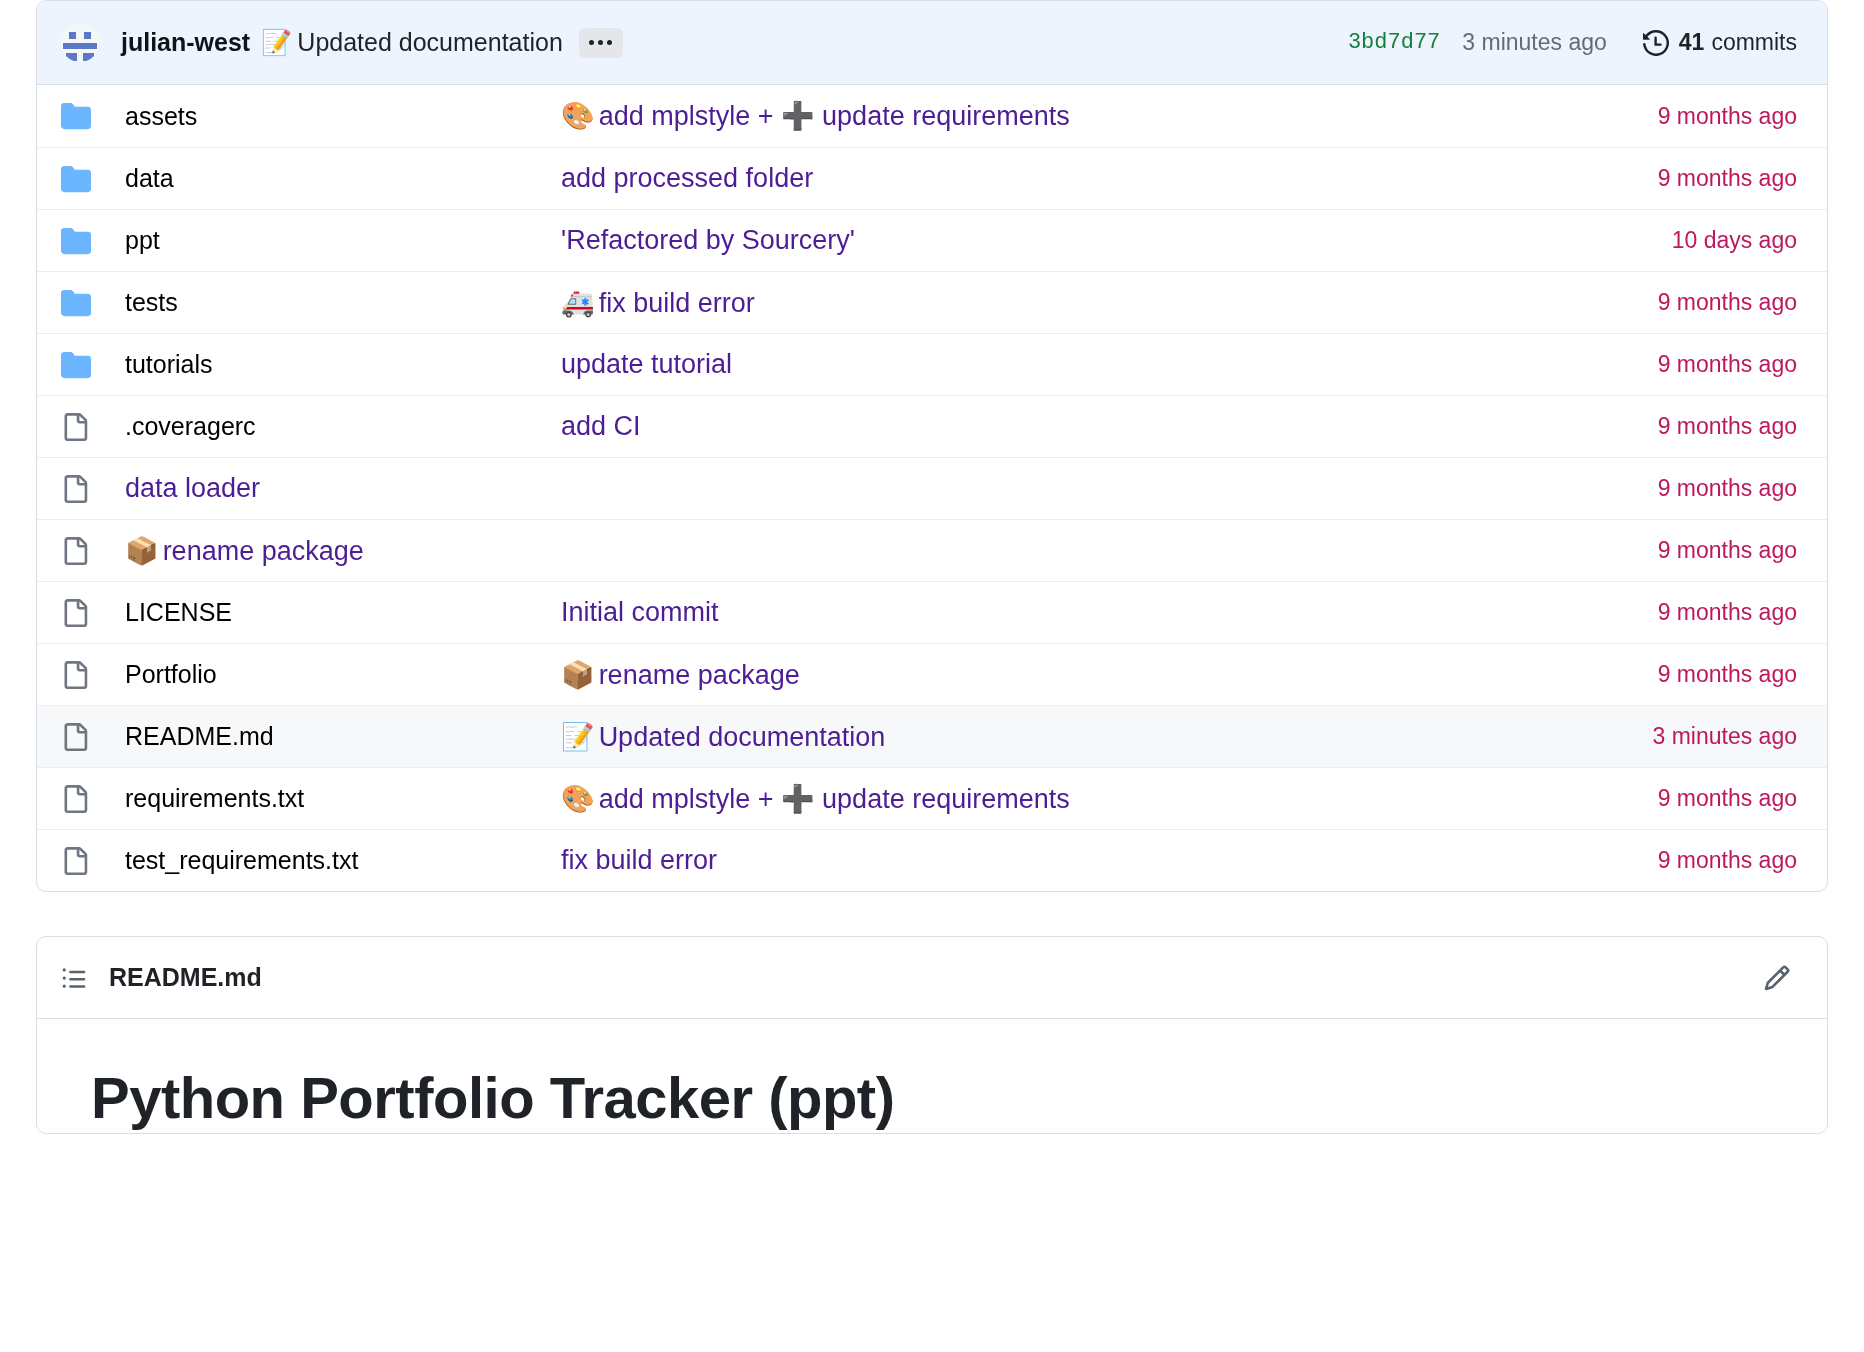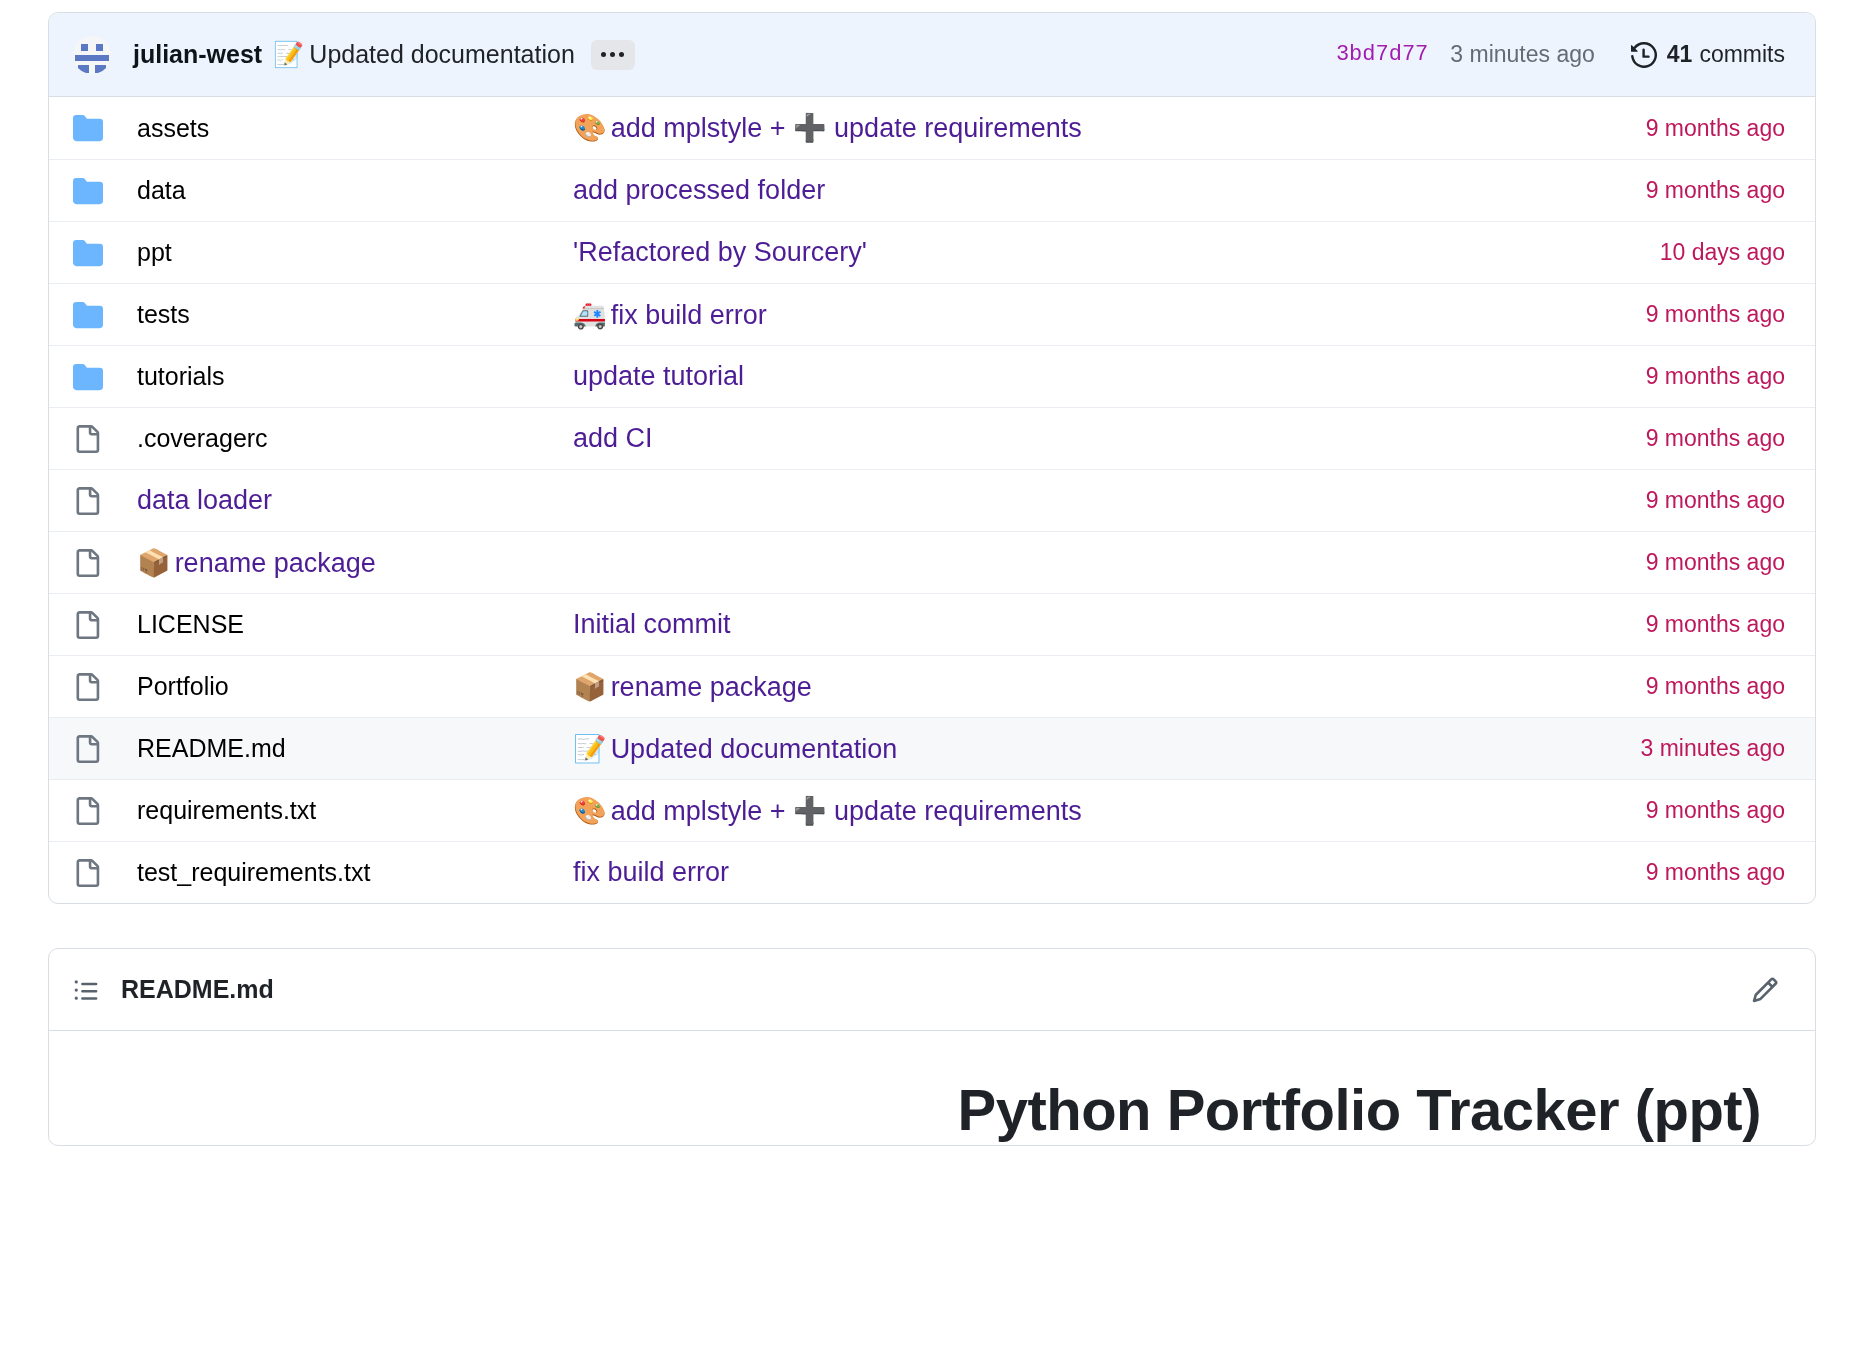--- a/index.html
+++ b/index.html
@@ -12,21 +12,21 @@
     height: 1352px;
     font-family: "Liberation Sans", "DejaVu Sans", sans-serif;
     color: #24292f;
     overflow: hidden;
   }
 
   .page {
     width: 1864px;
     height: 1352px;
     position: relative;
-    padding: 12px;
+    padding: 0;
     box-sizing: border-box;
   }
 
   
   .card {
     margin: 0 36px;
     border: 1px solid #d8dee4;
     border-radius: 10px;
     background: #ffffff;
     overflow: hidden;
@@ -96,21 +96,21 @@
 
   .header-right {
     margin-left: auto;
     display: flex;
     align-items: center;
     white-space: nowrap;
   }
   .sha {
     font-family: "Liberation Mono", "DejaVu Sans Mono", monospace;
     font-size: 22px;
-    color: #a21caf;
+    color: #15803d;
     margin-right: 22px;
   }
   .commit-age {
     font-size: 23px;
     color: #636c76;
     margin-right: 36px;
   }
   .commits-count {
     display: flex;
     align-items: center;
@@ -191,21 +191,20 @@
     cursor: pointer;
   }
   .readme-body { padding: 44px 54px 0 54px; }
   .readme-h1 {
     margin: 0;
     font-size: 58px;
     font-weight: bold;
     color: #1f2328;
     letter-spacing: -0.5px;
     line-height: 1.2;
-    text-align: right;
   }
 </style>
 </head>
 <body>
 
 <div class="page">
 
   <div class="card">
 
     <div class="commit-header">

